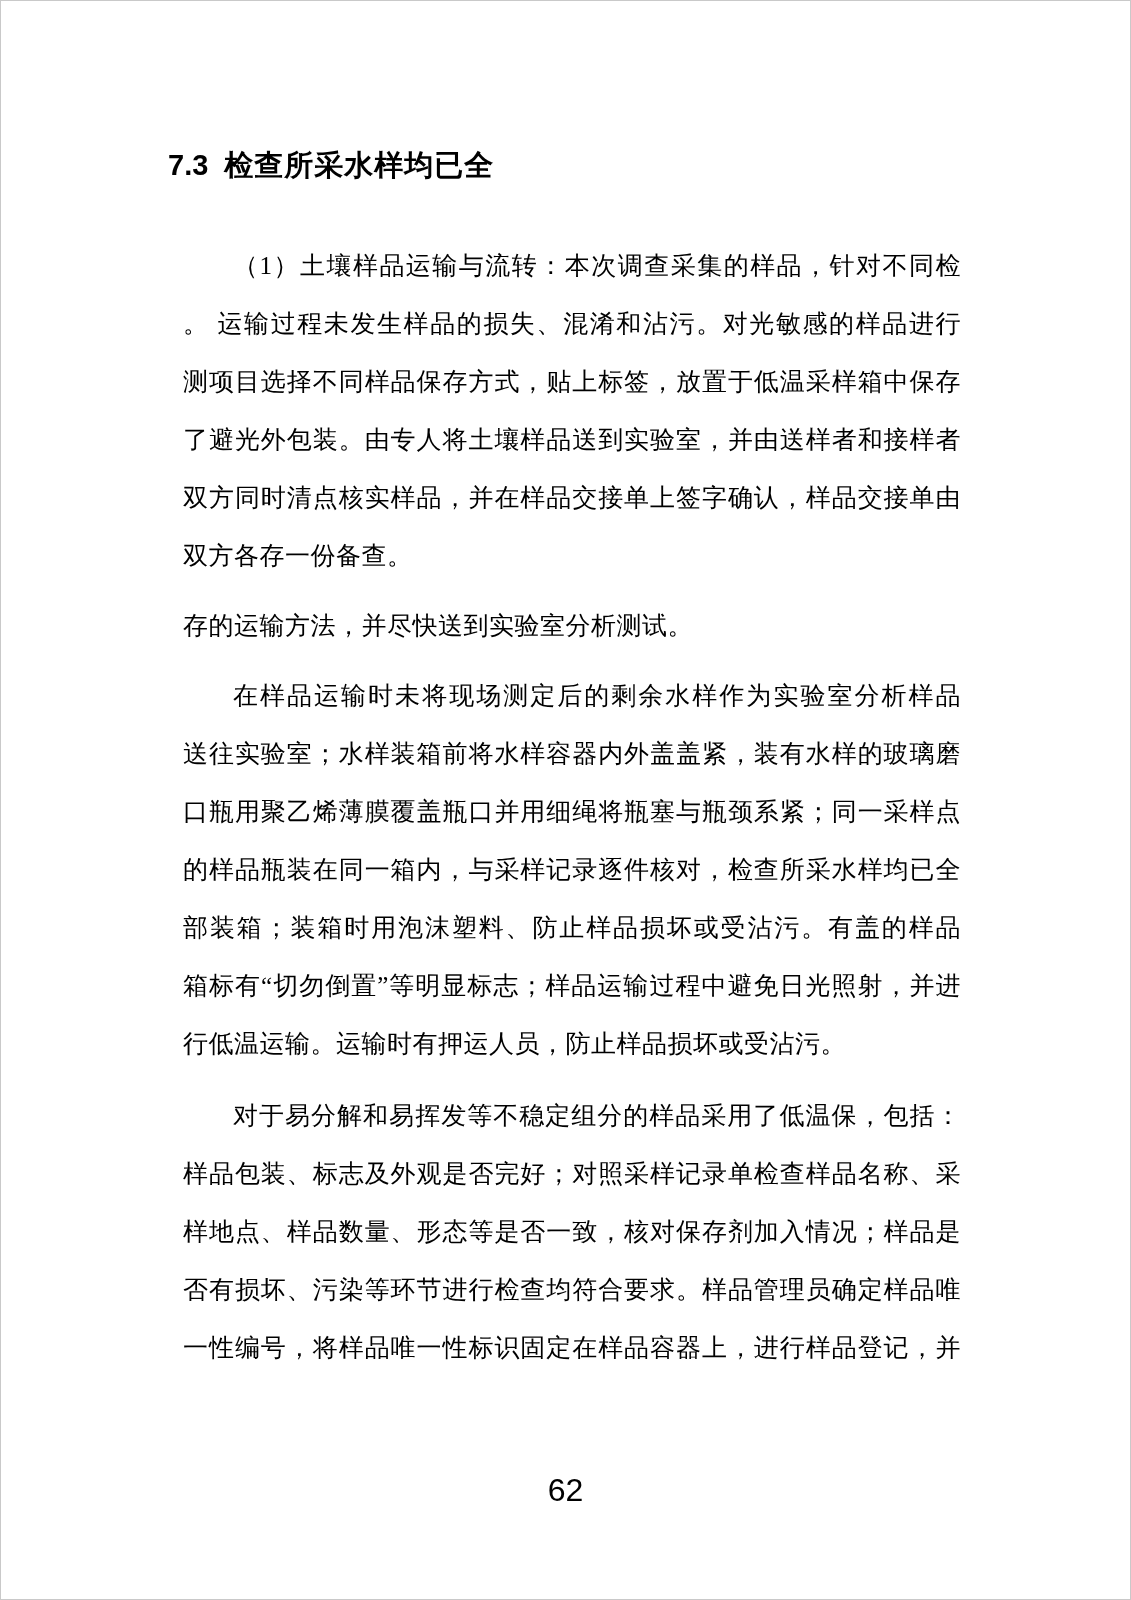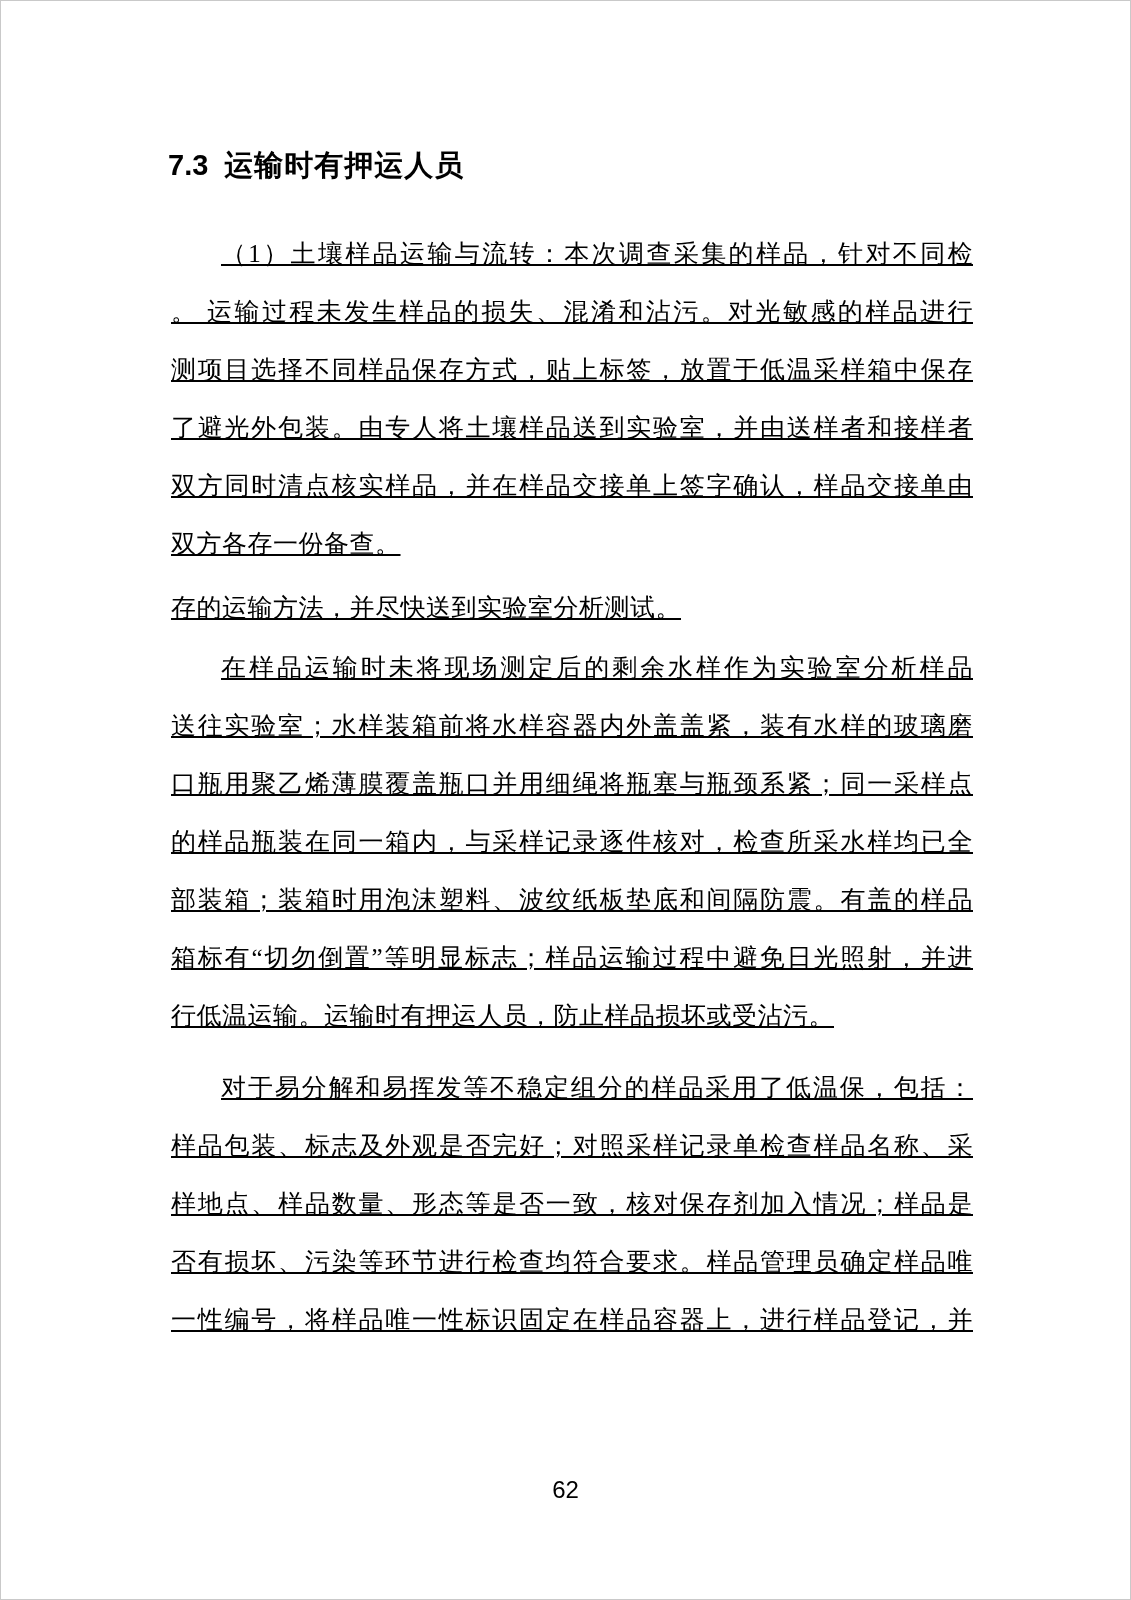--- a/index.html
+++ b/index.html
@@ -27,21 +27,21 @@
     white-space:nowrap;
   }
   .heading .num { margin-right:16px; letter-spacing:0; }
   .body-text {
     position:absolute;
     left:170px;
     top:224px;
     width:802px;
     font-size:25px;
   }
-  .para { margin:0;text-decoration:underline; }
+  .para { margin:12px; }
   .body-text .para:nth-child(1) { margin-bottom:6px; }
   .body-text .para:nth-child(2) { margin-bottom:2px; }
   .body-text .para:nth-child(3) { margin-bottom:14px; }
   .line {
     height:58px;
     line-height:58px;
     text-align:justify;
     text-align-last:justify;
     letter-spacing:0.5px;
   }
@@ -50,51 +50,51 @@
     text-align:right;
     text-align-last:left;
   }
   .page-num {
     position:absolute;
     left:0;
     top:1474px;
     width:100%;
     text-align:center;
     font-family:"Liberation Sans","DejaVu Sans",sans-serif;
-    font-size:24px;
+    font-size:32px;
     line-height:30px;
   }
 </style>
 </head>
 <body>
 
 <div class="page">
 
   <h1 class="heading">
-    <span class="num">7.3</span><span>运输时有押运人员</span>
+    <span class="num">7.3</span><span>检查所采水样均已全</span>
   </h1>
 
   <div class="body-text">
     <div class="para">
         <div class="line indent">（1）土壤样品运输与流转：本次调查采集的样品，针对不同检</div>
         <div class="line">。 运输过程未发生样品的损失、混淆和沾污。对光敏感的样品进行</div>
         <div class="line">测项目选择不同样品保存方式，贴上标签，放置于低温采样箱中保存</div>
         <div class="line">了避光外包装。由专人将土壤样品送到实验室，并由送样者和接样者</div>
         <div class="line">双方同时清点核实样品，并在样品交接单上签字确认，样品交接单由</div>
         <div class="line flush">双方各存一份备查。</div>
       </div>
     <div class="para">
         <div class="line flush">存的运输方法，并尽快送到实验室分析测试。</div>
       </div>
     <div class="para">
         <div class="line indent">在样品运输时未将现场测定后的剩余水样作为实验室分析样品</div>
         <div class="line">送往实验室；水样装箱前将水样容器内外盖盖紧，装有水样的玻璃磨</div>
         <div class="line">口瓶用聚乙烯薄膜覆盖瓶口并用细绳将瓶塞与瓶颈系紧；同一采样点</div>
         <div class="line">的样品瓶装在同一箱内，与采样记录逐件核对，检查所采水样均已全</div>
-        <div class="line">部装箱；装箱时用泡沫塑料、波纹纸板垫底和间隔防震。有盖的样品</div>
+        <div class="line">部装箱；装箱时用泡沫塑料、防止样品损坏或受沾污。有盖的样品</div>
         <div class="line">箱标有“切勿倒置”等明显标志；样品运输过程中避免日光照射，并进</div>
         <div class="line flush">行低温运输。运输时有押运人员，防止样品损坏或受沾污。</div>
       </div>
     <div class="para">
         <div class="line indent">对于易分解和易挥发等不稳定组分的样品采用了低温保，包括：</div>
         <div class="line">样品包装、标志及外观是否完好；对照采样记录单检查样品名称、采</div>
         <div class="line">样地点、样品数量、形态等是否一致，核对保存剂加入情况；样品是</div>
         <div class="line">否有损坏、污染等环节进行检查均符合要求。样品管理员确定样品唯</div>
         <div class="line">一性编号，将样品唯一性标识固定在样品容器上，进行样品登记，并</div>
       </div>

